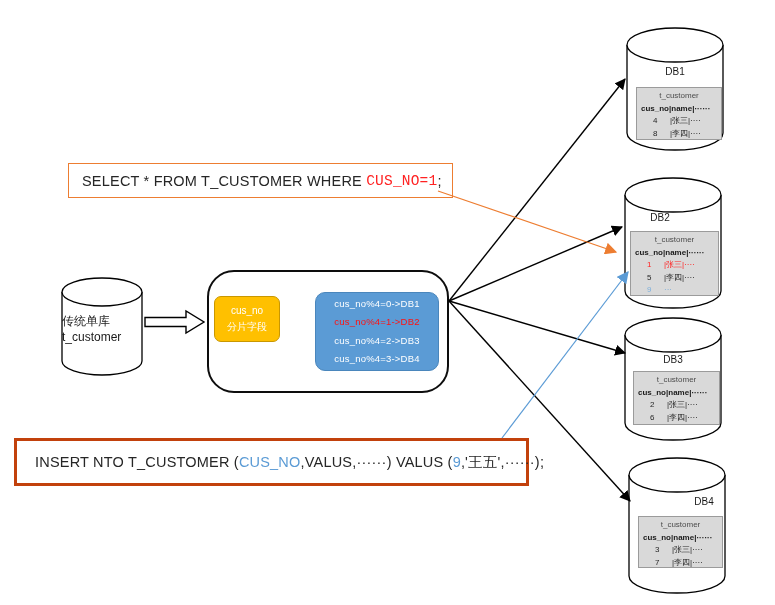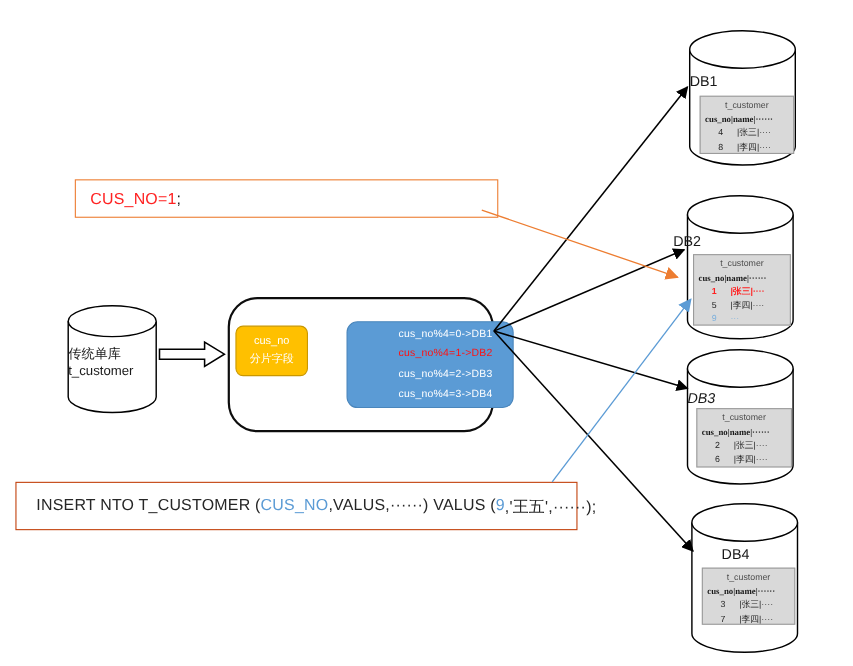--- a/index.html
+++ b/index.html
@@ -11,56 +11,56 @@
   #bg{z-index:1;}
   #fg{z-index:3;}
   .ov{position:absolute;z-index:2;}
 
   
   .sqlbox{
     background:#ffffff;display:flex;align-items:center;
     font-size:14.5px;letter-spacing:0.2px;white-space:pre;color:#262626;
   }
   .select-box{left:68px;top:163px;width:370px;height:33px;border:1px solid #ED7D31;padding-left:13px;}
-  .insert-box{left:14px;top:438px;width:491px;height:42px;border:1px solid #c2410c;padding-left:18px;}
-  .red-text{color:#FF2222;}
+  .insert-box{left:14px;top:438px;width:491px;height:42px;border:3px solid #c2410c;padding-left:18px;}
+  .red-text{color:#FF2222;font-family:Liberation Mono, monospace;}
   .blue-text{color:#5B9BD5;}
 
   
   .source-label{left:62px;top:313px;width:80px;text-align:left;font-size:12px;line-height:16px;color:#1a1a1a;}
 
   
   .router{left:207px;top:270px;width:238px;height:119px;border:2px solid #0d0d0d;border-radius:27px;background:#ffffff;}
   .shardkey{
     left:214px;top:296px;width:64px;height:44px;border-radius:7px;
     background:#FFC000;border:1px solid #C99700;color:#ffffff;
     display:flex;flex-direction:column;align-items:center;justify-content:center;
     font-size:10px;line-height:16px;
   }
   .routing{
     left:315px;top:292px;width:122px;height:77px;border-radius:10px;
     background:#5B9BD5;border:1px solid #4A86BC;color:#ffffff;
     display:flex;flex-direction:column;align-items:center;justify-content:center;
-    font-size:9.5px;line-height:18.5px;letter-spacing:0.2px;padding-left:28px;
+    font-size:9.5px;line-height:18.5px;letter-spacing:0.2px;
   }
   .routing .rule-red{color:#FF1111;}
 
   
-  .dblabel{width:96px;font-size:13px;color:#1a1a1a;}
+  .dblabel{width:96px;text-align:center;font-size:10px;color:#1a1a1a;}
 
   
   .dbtable{
     background:#D9D9D9;border:1px solid #9b9b9b;font-size:8px;line-height:12.6px;
     color:#262626;overflow:hidden;box-sizing:border-box;padding-top:2px;
   }
   .tbl-title{text-align:center;color:#4d4d4d;}
-  .tbl-header{font-weight:bold;padding-left:4px;color:#1a1a1a;font-family:Liberation Serif, serif;}
+  .tbl-header{font-weight:bold;padding-left:4px;color:#1a1a1a;}
   .tbl-row{padding-left:16px;}
   .tbl-row .no{display:inline-block;width:17px;}
-  .row-red{color:#FF2222;font-weight:bold;}
+  .row-red{color:#FF2222;}
   .row-blue{color:#7EB0DC;}
 </style>
 </head>
 <body>
 
 <div class="canvas">
 
   <svg id="bg" class="layer" width="775" height="605">
 
     <g>
@@ -87,21 +87,21 @@
       <ellipse cx="673" cy="335" rx="48" ry="17" fill="#ffffff" stroke="#000000" stroke-width="1.3"></ellipse>
     </g>
 
     <g>
       <path d="M629 475 L629 576 A48 17 0 0 0 725 576 L725 475" fill="#ffffff" stroke="#000000" stroke-width="1.3"></path>
       <ellipse cx="677" cy="475" rx="48" ry="17" fill="#ffffff" stroke="#000000" stroke-width="1.3"></ellipse>
     </g>
   </svg>
 
   <div class="ov sqlbox select-box">
-    <span class="red-text">CUS_NO=1</span><span>;</span>
+    <span>SELECT * FROM T_CUSTOMER WHERE </span><span class="red-text">CUS_NO=1</span><span>;</span>
   </div>
 
   <div class="ov sqlbox insert-box">
     <span>INSERT NTO T_CUSTOMER (</span><span class="blue-text">CUS_NO</span><span>,VALUS,······) VALUS (</span><span class="blue-text">9</span><span>,'王五',······);</span>
   </div>
 
   <div class="ov source-label">
     <div>传统单库</div>
     <div>t_customer</div>
   </div>
@@ -130,21 +130,21 @@
 
   <div class="ov dblabel" style="left:612px;top:212px;">DB2</div>
   <div class="ov dbtable" style="left:630px;top:231px;width:89px;height:65px;">
     <div class="tbl-title">t_customer</div>
     <div class="tbl-header">cus_no|name|······</div>
     <div class="tbl-row row-red"><span class="no">1</span><span>|张三|····</span></div>
     <div class="tbl-row"><span class="no">5</span><span>|李四|····</span></div>
     <div class="tbl-row row-blue"><span class="no">9</span><span>···</span></div>
   </div>
 
-  <div class="ov dblabel" style="left:625px;top:354px;font-style:italic;">DB3</div>
+  <div class="ov dblabel" style="left:625px;top:354px;">DB3</div>
   <div class="ov dbtable" style="left:633px;top:371px;width:87px;height:54px;">
     <div class="tbl-title">t_customer</div>
     <div class="tbl-header">cus_no|name|······</div>
     <div class="tbl-row"><span class="no">2</span><span>|张三|····</span></div>
     <div class="tbl-row"><span class="no">6</span><span>|李四|····</span></div>
   </div>
 
   <div class="ov dblabel" style="left:629px;top:496px;margin-left:27px;">DB4</div>
   <div class="ov dbtable" style="left:638px;top:516px;width:85px;height:52px;">
     <div class="tbl-title">t_customer</div>

